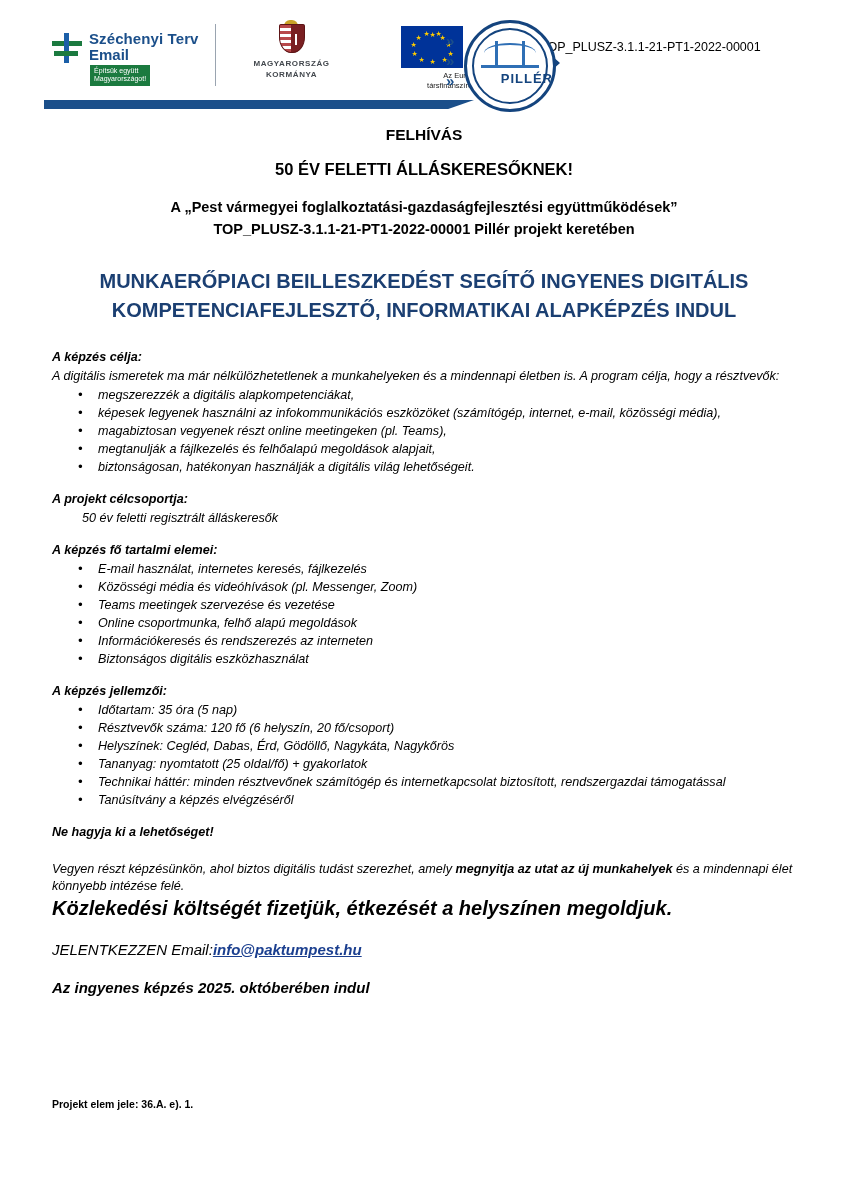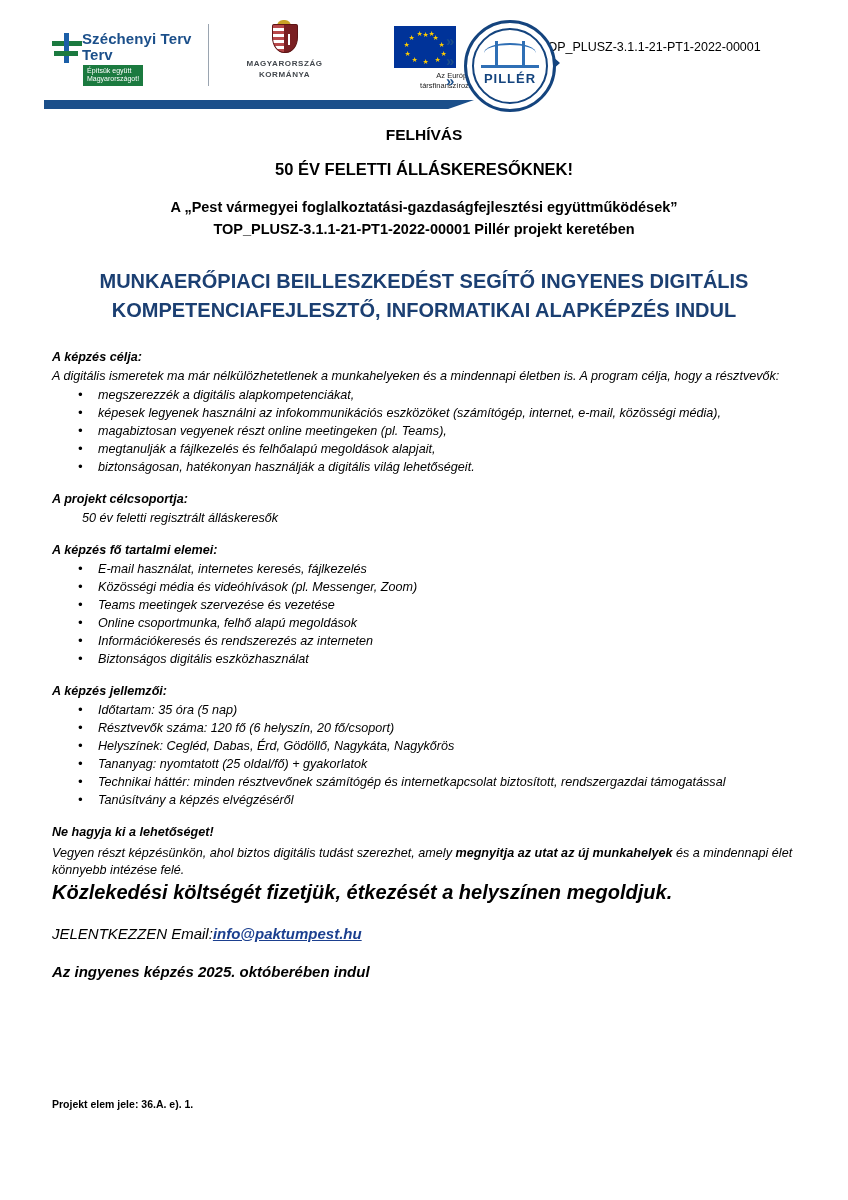--- a/index.html
+++ b/index.html
@@ -33,20 +33,21 @@
   }
   .hdr-left {
     position: relative;
     width: 470px;
     display: flex;
     align-items: flex-start;
   }
   .logo-szt {
     display: flex;
     align-items: flex-start;
+    gap: 7px;
     padding-top: 17px;
     padding-left: 4px;
   }
   .szt-cross {
     position: relative;
     width: 30px;
     height: 30px;
     margin-top: 2px;
   }
   .szt-cross .bar {
@@ -203,21 +204,21 @@
   }
   .bridge .t1 { left: 14px; }
   .bridge .t2 { left: 41px; }
   .bridge .deck {
     position: absolute;
     left: 0; top: 26px; width: 58px; height: 3px; background: #2f6fb5;
   }
   .pillar-word {
     position: absolute;
     left: 0; right: 0; top: 48px;
-    text-align: center;
+    text-align: right;
     font-size: 13px;
     font-weight: bold;
     color: #14447e;
     letter-spacing: 1px;
   }
   .pillar-tail {
     position: absolute;
     left: 62px; top: 36px;
     width: 34px; height: 18px;
     background: #14447e;
@@ -305,21 +306,21 @@
   }
   ul.bul.tight > li { padding-left: 46px; }
   ul.bul.tight > li:before { left: 26px; }
   .indent-plain {
     padding-left: 30px;
     margin-top: 2px;
   }
 
   .closing1 {
     font-size: 12.6px;
-    margin-top: 4px;
+    margin-top: 20px;
     line-height: 1.35;
   }
   .b { font-weight: bold; }
   .big-line {
     font-size: 20px;
     font-weight: bold;
   }
   .email-line {
     font-size: 15px;
     margin-top: 18px;
@@ -353,21 +354,21 @@
     <div class="hdr-left">
 
       <div class="logo-szt">
         <div class="szt-cross">
           <div class="bar h1"></div>
           <div class="bar v1"></div>
           <div class="bar h2"></div>
         </div>
         <div class="szt-text">
           <div class="l1">Széchenyi Terv</div>
-          <div class="l2">Terv</div>
+          <div class="l2">Email</div>
           <div class="szt-slogan">Építsük együtt<br>Magyarországot!</div>
         </div>
       </div>
 
       <div class="hdr-sep"></div>
 
       <div class="logo-kormany">
         <div class="crest">
           <div class="crown"></div>
           <div class="shield"></div>

